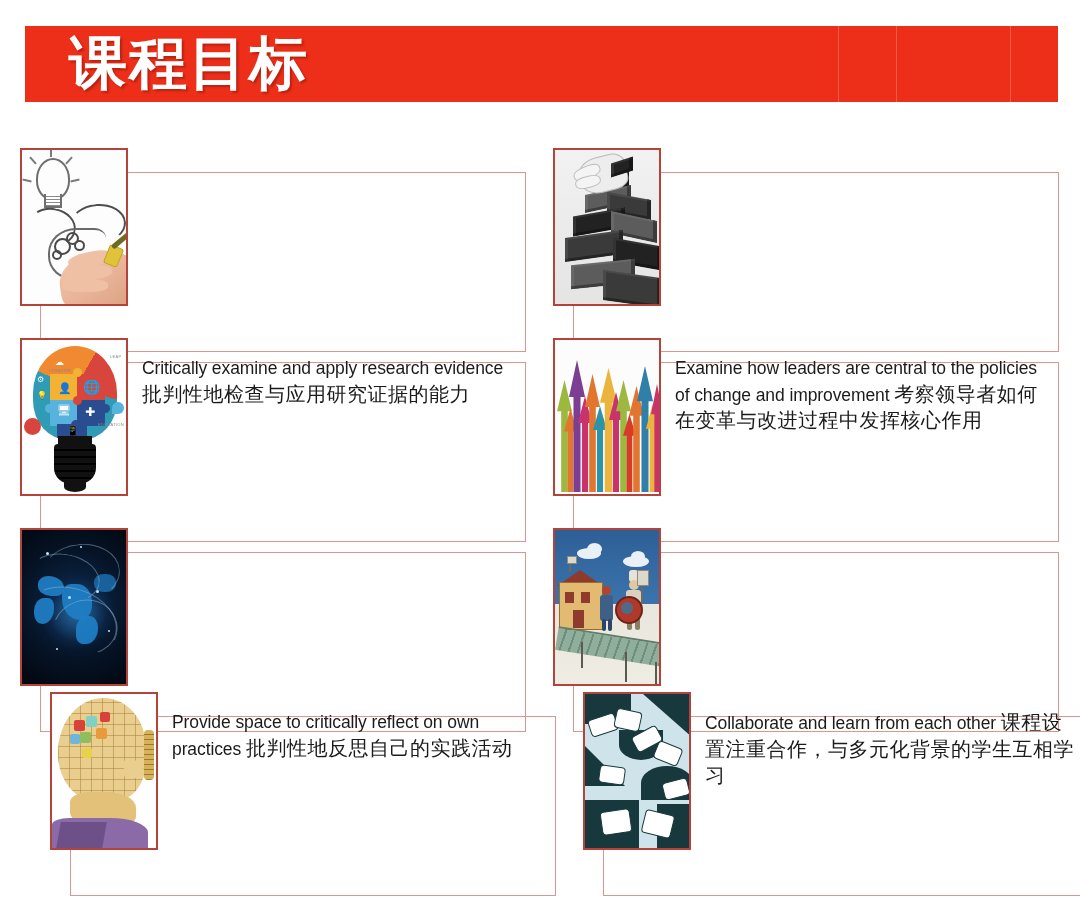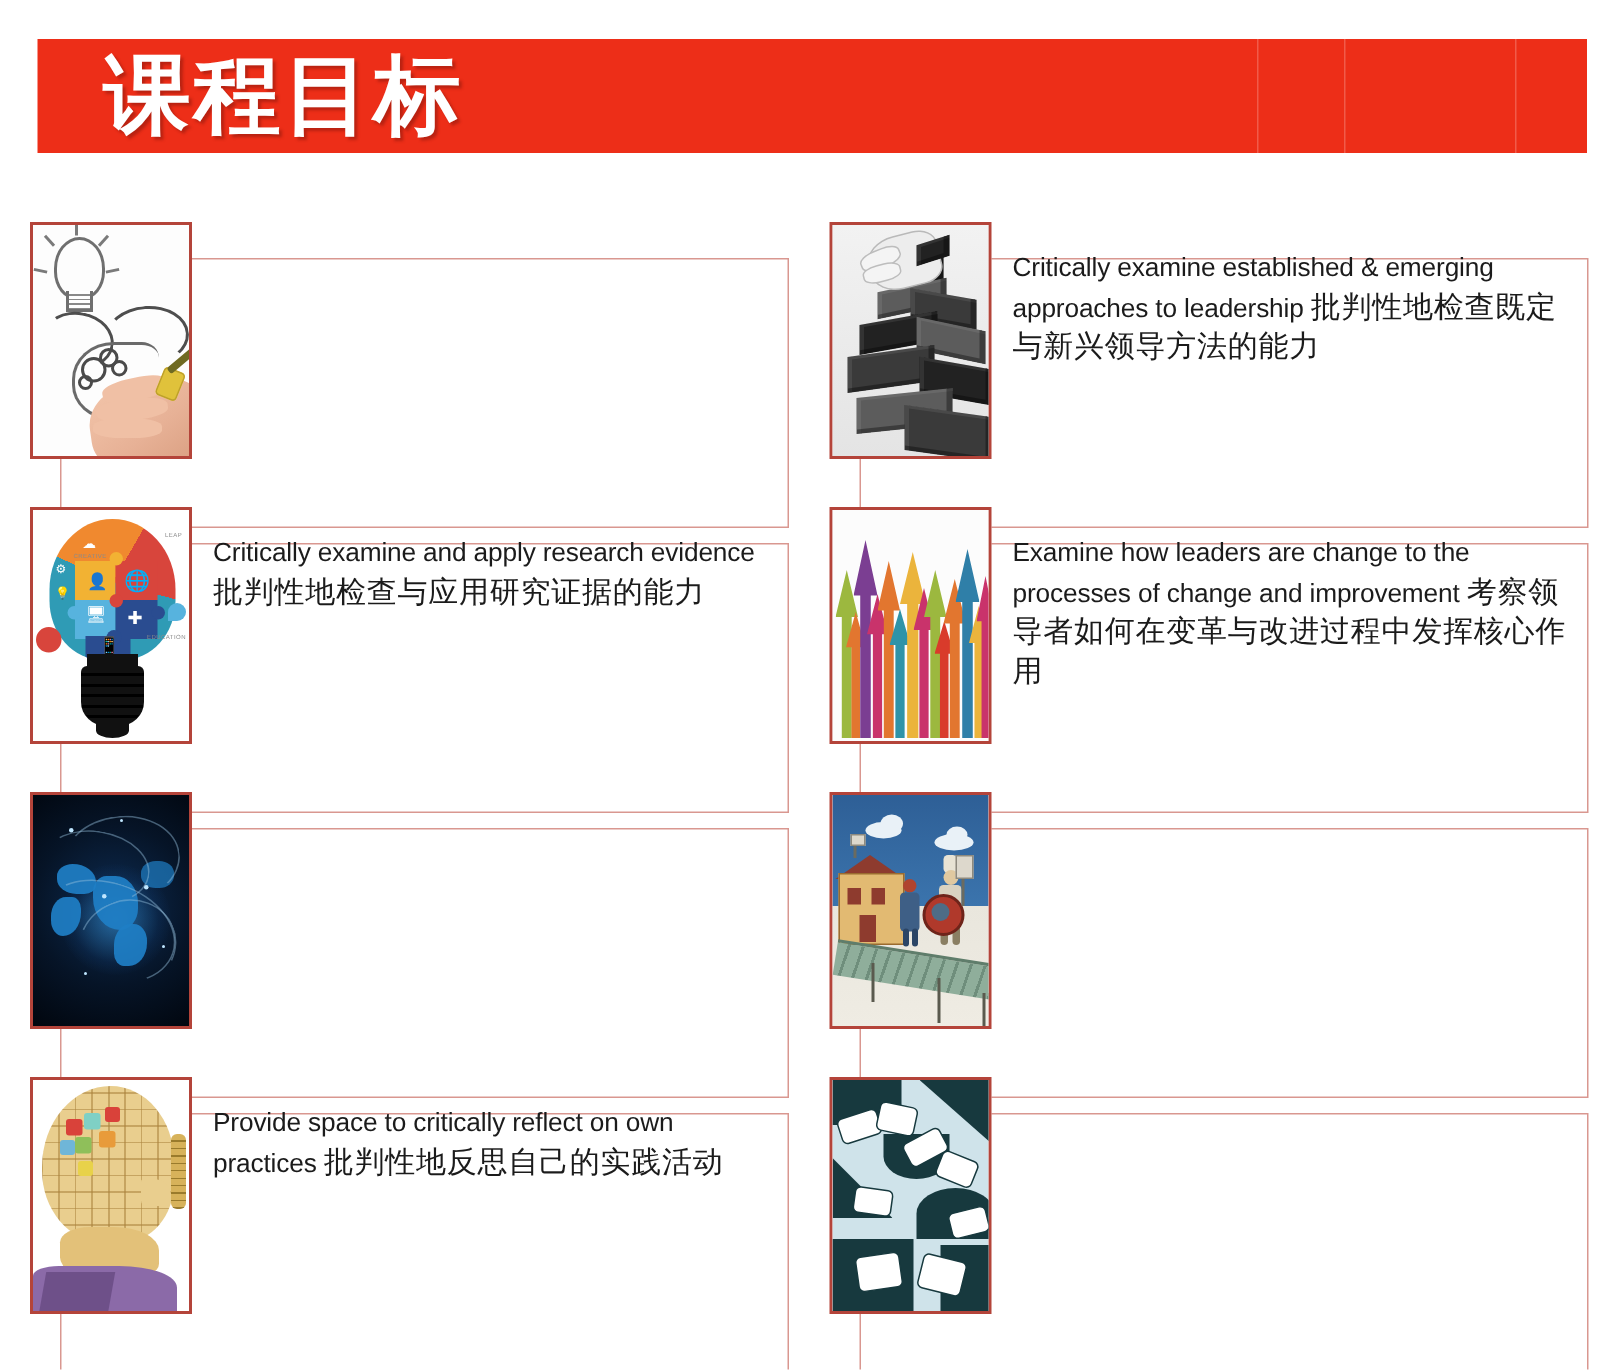--- a/index.html
+++ b/index.html
@@ -56,21 +56,21 @@
   }
   .card{
     position:absolute;
     width:510px; height:186px;
   }
   .col-l{ left:20px; }
   .col-r{ left:553px; }
   .row-1{ top:30px; }
   .row-2{ top:220px; }
   .row-3{ top:410px; }
-  .row-4{ top:600px; }
+  .row-4{ top:574px;margin-left:30px; }
 
   
   .text-frame{
     position:absolute;
     left:20px; top:24px;
     width:486px; height:180px;
     border:1.4px solid #D99790;
     box-sizing:border-box;
     background:transparent;
   }
@@ -334,24 +334,20 @@
         <div class="finger" style="left:42px;top:116px;width:48px;height:14px;transform:rotate(-6deg);"></div>
         <div class="finger" style="left:40px;top:129px;width:46px;height:13px;"></div>
         <div class="marker"></div>
           <div class="marker-tip"></div>
       </div>
     </div>
   </div>
 
   <div class="card col-r row-1">
     <div class="text-frame"></div>
-    <div class="text-body">
-      <span>Critically examine established &amp; emerging approaches to leadership</span>
-      <span class="zh">批判性地检查既定与新兴领导方法的能力</span>
-    </div>
     <div class="img-frame">
       <div class="art art-blocks">
         <div class="blk dk" style="left:44px;top:24px;width:30px;height:16px;transform:skewY(-14deg);"></div>
         <div class="blk lt" style="left:30px;top:40px;width:46px;height:18px;transform:skewY(-12deg);"></div>
         <div class="blk" style="left:52px;top:46px;width:44px;height:20px;transform:skewY(10deg);"></div>
         <div class="blk dk" style="left:18px;top:62px;width:52px;height:20px;transform:skewY(-10deg);"></div>
         <div class="blk lt" style="left:56px;top:66px;width:46px;height:22px;transform:skewY(12deg);"></div>
         <div class="blk" style="left:10px;top:84px;width:58px;height:24px;transform:skewY(-8deg);"></div>
         <div class="blk dk" style="left:58px;top:92px;width:48px;height:24px;transform:skewY(10deg);"></div>
         <div class="blk lt" style="left:16px;top:112px;width:64px;height:24px;transform:skewY(-6deg);"></div>
@@ -400,21 +396,21 @@
         <div class="neck"></div>
           <div class="screw"></div>
           <div class="tip"></div>
       </div>
     </div>
   </div>
 
   <div class="card col-r row-2">
     <div class="text-frame"></div>
     <div class="text-body">
-      <span>Examine how leaders are change to the processes of change and improvement</span>
+      <span>Examine how leaders are central to the policies of change and improvement</span>
       <span class="zh">考察领导者如何在变革与改进过程中发挥核心作用</span>
     </div>
     <div class="img-frame">
       <div class="art art-arrows">
         <div class="arw" style="left:2px;width:15px;height:112px;background:#9CB83F;"></div>
         <div class="arw" style="left:9px;width:13px;height:84px;background:#E2762F;"></div>
         <div class="arw" style="left:14px;width:16px;height:132px;background:#7B3E92;"></div>
         <div class="arw" style="left:23px;width:14px;height:96px;background:#C9336B;"></div>
         <div class="arw" style="left:30px;width:15px;height:118px;background:#E2762F;"></div>
         <div class="arw" style="left:38px;width:14px;height:86px;background:#2F93A8;"></div>
@@ -516,20 +512,24 @@
         <div class="chin"></div>
         <div class="spine"></div>
         <div class="collar"></div>
         <div class="collar2"></div>
       </div>
     </div>
   </div>
 
   <div class="card col-r row-4">
     <div class="text-frame"></div>
+    <div class="text-body">
+      <span>Collaborate and learn from each other</span>
+      <span class="zh">课程设置注重合作，与多元化背景的学生互相学习</span>
+    </div>
     <div class="img-frame">
       <div class="art art-hands">
         <div class="shape" style="left:0;top:0;width:46px;height:30px;"></div>
         <div class="shape" style="left:58px;top:0;width:50px;height:44px;clip-path:polygon(0 0,100% 0,100% 100%);"></div>
         <div class="shape" style="left:0;top:52px;width:40px;height:40px;clip-path:polygon(0 100%,100% 100%,0 0);"></div>
         <div class="shape" style="left:34px;top:36px;width:44px;height:30px;border-radius:0 0 50% 50%;"></div>
         <div class="shape" style="left:56px;top:72px;width:52px;height:34px;border-radius:50% 50% 0 0;"></div>
         <div class="shape" style="left:0;top:106px;width:54px;height:48px;"></div>
         <div class="shape" style="left:72px;top:110px;width:36px;height:44px;"></div>
         <div class="hnd" style="left:4px;top:22px;width:26px;height:16px;border-radius:4px;transform:rotate(-18deg);"></div>

